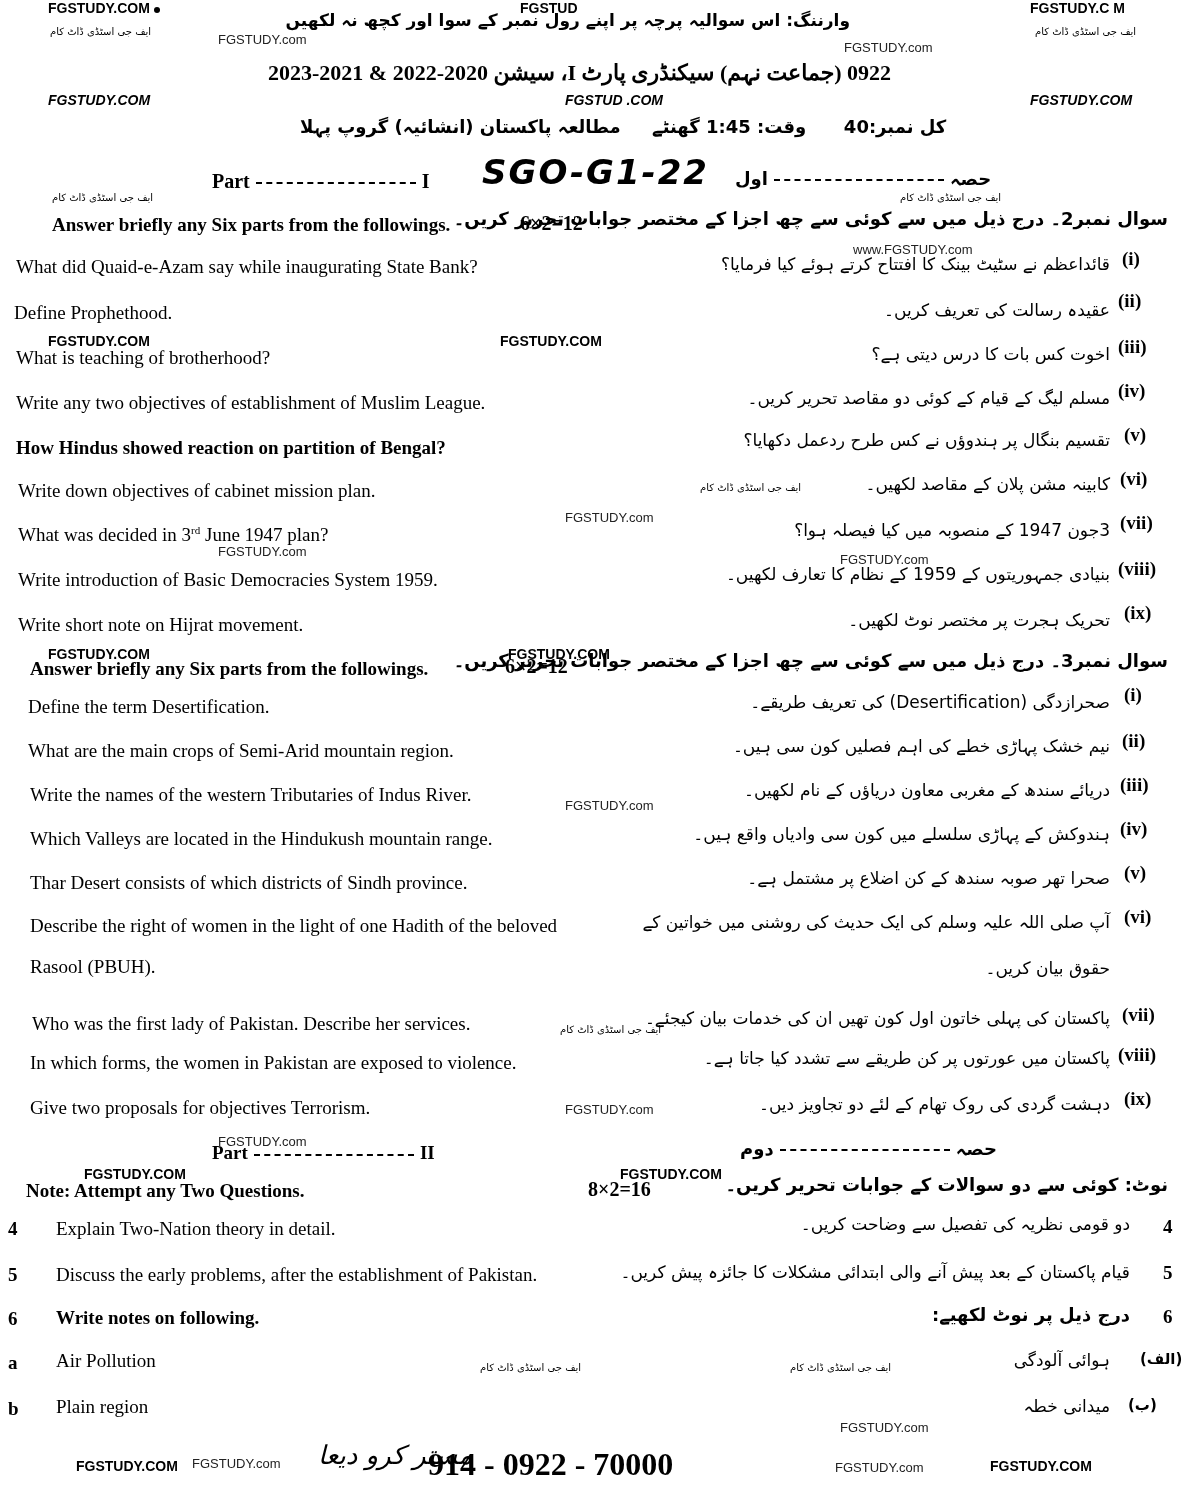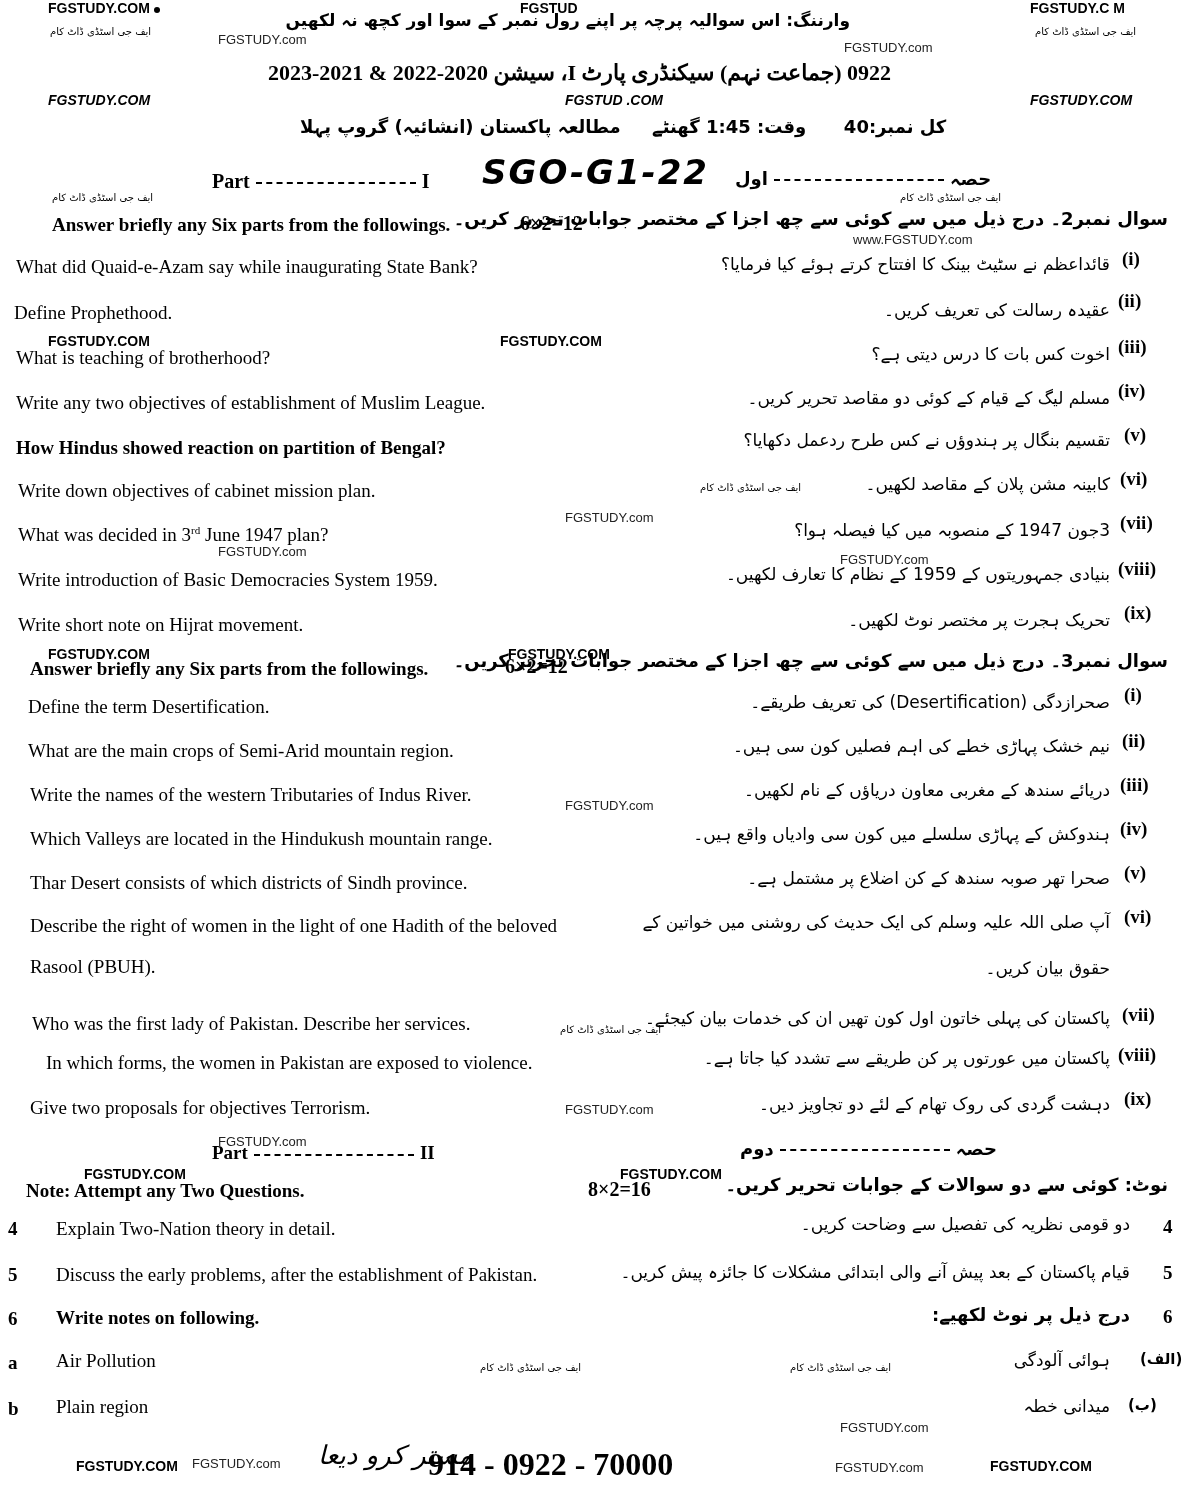--- a/index.html
+++ b/index.html
@@ -52,21 +52,21 @@
 <div class="abs scribble" style="left:482px;top:152px;">SGO-G1-22</div>
 <div class="abs urdu-b" style="left:735px;top:168px;">
   <span>حصہ</span><span class="part-line-u"></span><span>اول</span>
 </div>
 <div class="abs wm-urdu" style="left:52px;top:192px;">ایف جی اسٹڈی ڈاٹ کام</div>
 <div class="abs wm-urdu" style="left:900px;top:192px;">ایف جی اسٹڈی ڈاٹ کام</div>
 
 <div class="abs en-b" style="left:52px;top:214px;">Answer briefly any Six parts from the followings.</div>
 <div class="abs num" style="left:520px;top:212px;">6×2=12</div>
 <div class="abs urdu-b" style="right:22px;top:208px;">سوال نمبر2۔ درج ذیل میں سے کوئی سے چھ اجزا کے مختصر جوابات تحریر کریں۔</div>
-<div class="abs wm-thin" style="left:853px;top:232px;">www.FGSTUDY.com</div>
+<div class="abs wm-thin" style="left:853px;top:242px;">www.FGSTUDY.com</div>
 
 <div class="abs en" style="left:16px;top:256px;">What did Quaid-e-Azam say while inaugurating State Bank?</div>
 <div class="abs urdu" style="right:80px;top:254px;">قائداعظم نے سٹیٹ بینک کا افتتاح کرتے ہوئے کیا فرمایا؟</div>
 <div class="abs en-b" style="left:1122px;top:248px;">(i)</div>
 
 <div class="abs en" style="left:14px;top:302px;">Define Prophethood.</div>
 <div class="abs urdu" style="right:80px;top:300px;">عقیدہ رسالت کی تعریف کریں۔</div>
 <div class="abs en-b" style="left:1118px;top:290px;">(ii)</div>
 
 <div class="abs wm-bold" style="left:48px;top:333px;">FGSTUDY.COM</div>
@@ -137,21 +137,21 @@
 <div class="abs en" style="left:30px;top:956px;">Rasool (PBUH).</div>
 <div class="abs urdu" style="right:80px;top:912px;">آپ صلی اللہ علیہ وسلم کی ایک حدیث کی روشنی میں خواتین کے</div>
 <div class="abs urdu" style="right:80px;top:958px;">حقوق بیان کریں۔</div>
 <div class="abs en-b" style="left:1124px;top:906px;">(vi)</div>
 
 <div class="abs en" style="left:32px;top:1013px;">Who was the first lady of Pakistan. Describe her services.</div>
 <div class="abs wm-urdu" style="left:560px;top:1024px;">ایف جی اسٹڈی ڈاٹ کام</div>
 <div class="abs urdu" style="right:80px;top:1008px;">پاکستان کی پہلی خاتون اول کون تھیں ان کی خدمات بیان کیجئے۔</div>
 <div class="abs en-b" style="left:1122px;top:1004px;">(vii)</div>
 
-<div class="abs en" style="left:46px;top:1052px;">In which forms, the women in Pakistan are exposed to violence.</div>
+<div class="abs en" style="left:30px;top:1052px;">In which forms, the women in Pakistan are exposed to violence.</div>
 <div class="abs urdu" style="right:80px;top:1048px;">پاکستان میں عورتوں پر کن طریقے سے تشدد کیا جاتا ہے۔</div>
 <div class="abs en-b" style="left:1118px;top:1044px;">(viii)</div>
 
 <div class="abs en" style="left:30px;top:1097px;">Give two proposals for objectives Terrorism.</div>
 <div class="abs wm-thin" style="left:565px;top:1102px;">FGSTUDY.com</div>
 <div class="abs urdu" style="right:80px;top:1094px;">دہشت گردی کی روک تھام کے لئے دو تجاویز دیں۔</div>
 <div class="abs en-b" style="left:1124px;top:1088px;">(ix)</div>
 
 <div class="abs wm-thin" style="left:218px;top:1134px;">FGSTUDY.com</div>
 <div class="abs en-b" style="left:212px;top:1142px;">

